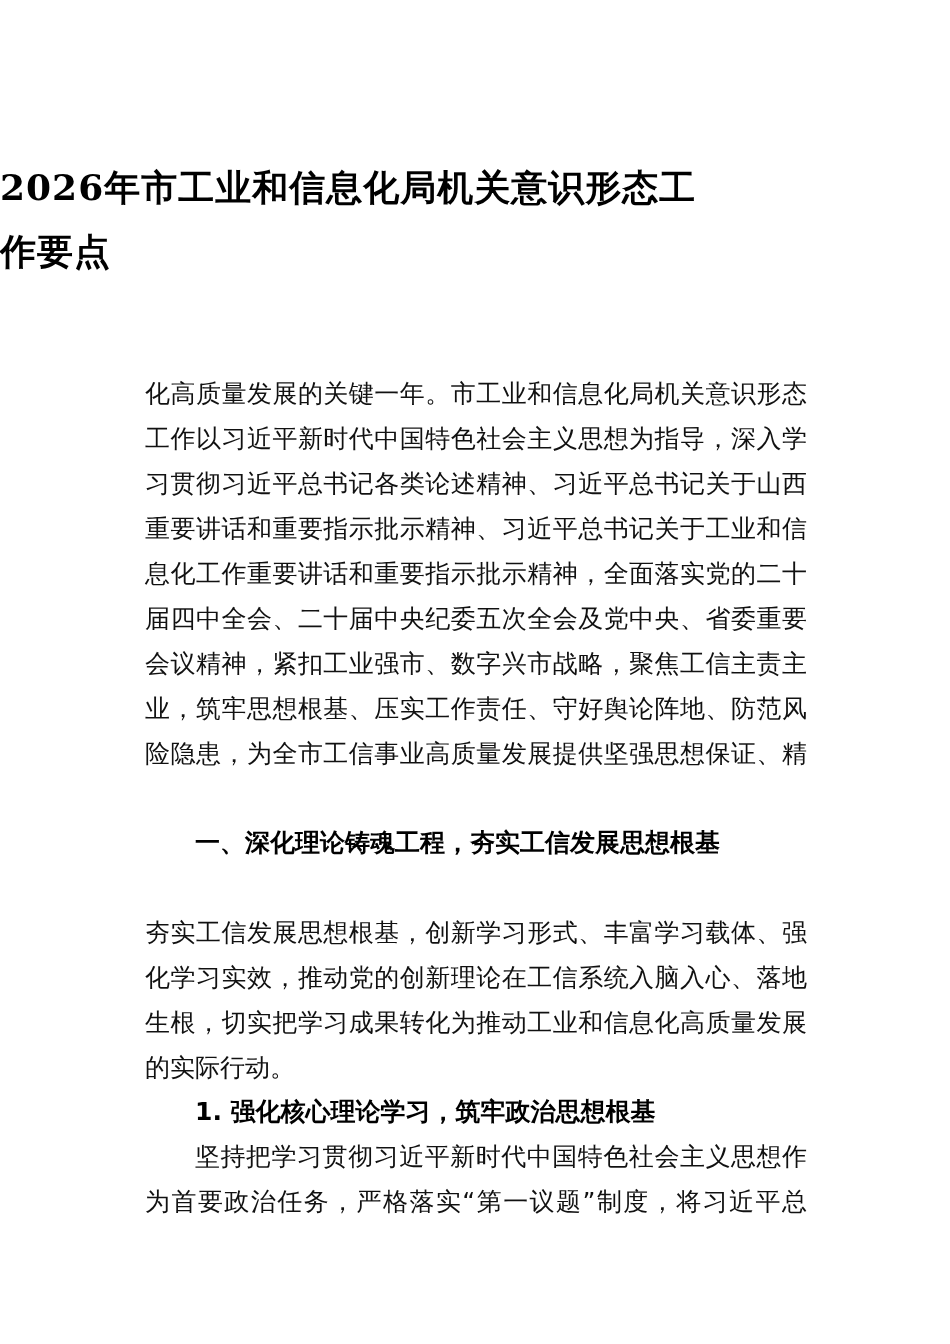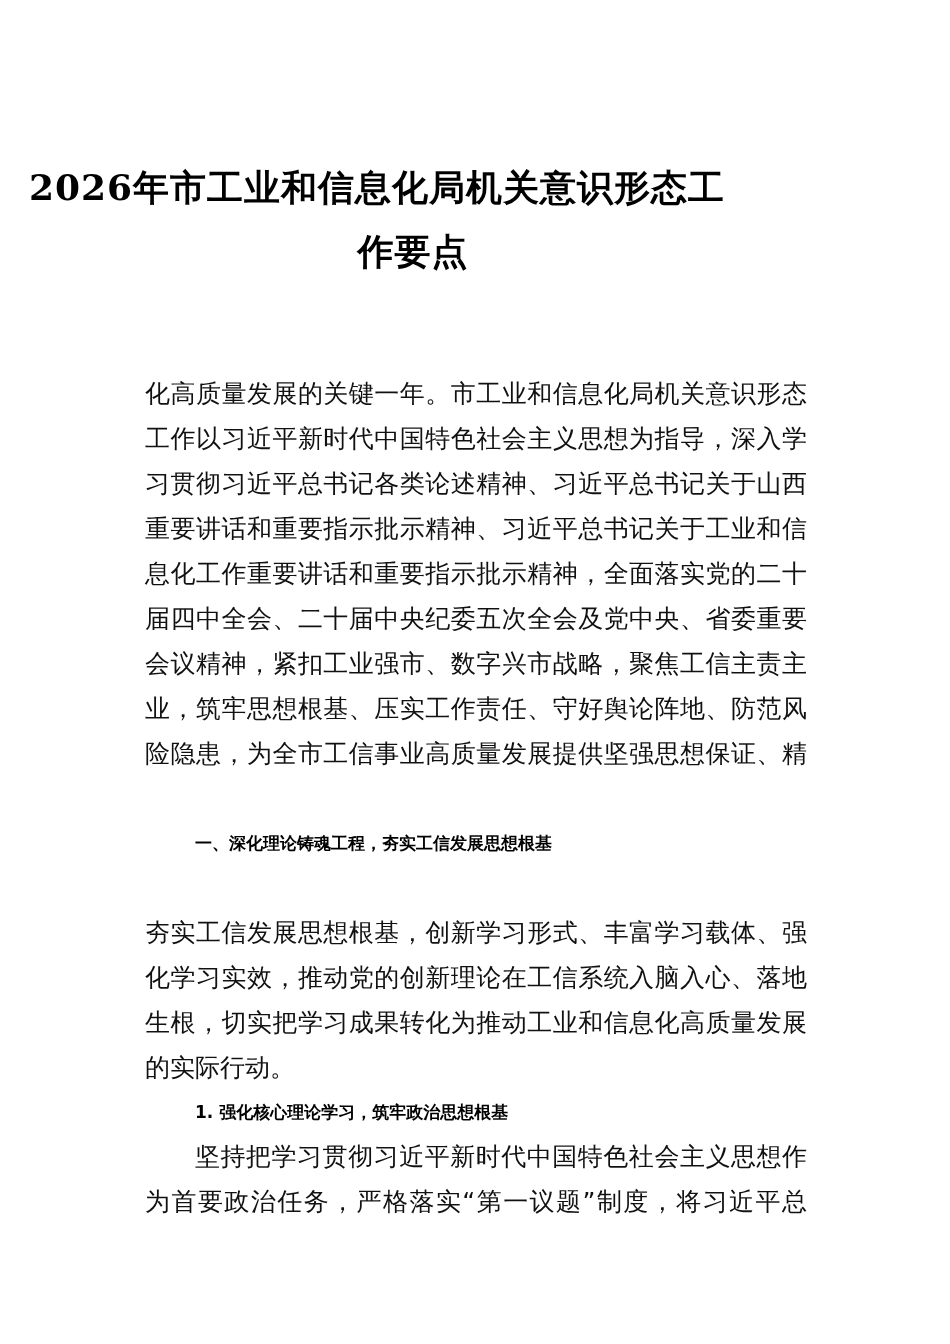--- a/index.html
+++ b/index.html
@@ -3,39 +3,39 @@
 <meta charset="utf-8">
 <style>
   html, body { margin: 0; padding: 0; background: #ffffff; }
   body { width: 950px; height: 1344px; position: relative; overflow: hidden; }
   .page {
     position: absolute; left: 0; top: 0; width: 950px; height: 1344px;
     background: #ffffff; color: #000000;
     font-family: "DejaVu Serif", "Liberation Serif", serif;
   }
   .title {
-    position: absolute; left: 0; width: 754px; text-align: center;
+    position: absolute; left: 0; width: 754px; 
     font-family: "DejaVu Serif", "Liberation Serif", serif;
     font-weight: bold; font-size: 36px; line-height: 44px; letter-spacing: 1px;
     color: #000;
   }
   .title.l1 { top: 165px; }
-  .title.l2 { top: 229px; margin-left: 36px; }
+  .title.l2 { top: 229px; }
   .line {
     position: absolute; left: 145px; width: 662px;
     font-size: 25px; line-height: 30px; height: 30px;
     white-space: nowrap; text-align: justify; text-align-last: justify;
     font-family: "DejaVu Sans", "Liberation Sans", sans-serif;
     font-weight: normal; color: #111;
   }
   .line.last { text-align-last: left; }
   .line.indent { left: 195px; width: 612px; }
   .heading {
     position: absolute; left: 195px;
-    font-size: 17px; line-height: 30px; height: 30px; white-space: nowrap;
+    font-size: 25px; line-height: 30px; height: 30px; white-space: nowrap;
     font-family: "DejaVu Sans", "Liberation Sans", sans-serif;
     font-weight: bold; color: #000;
   }
 </style>
 </head>
 <body>
 
 <div class="page">
 
   <div class="title l1">2026年市工业和信息化局机关意识形态工</div>

